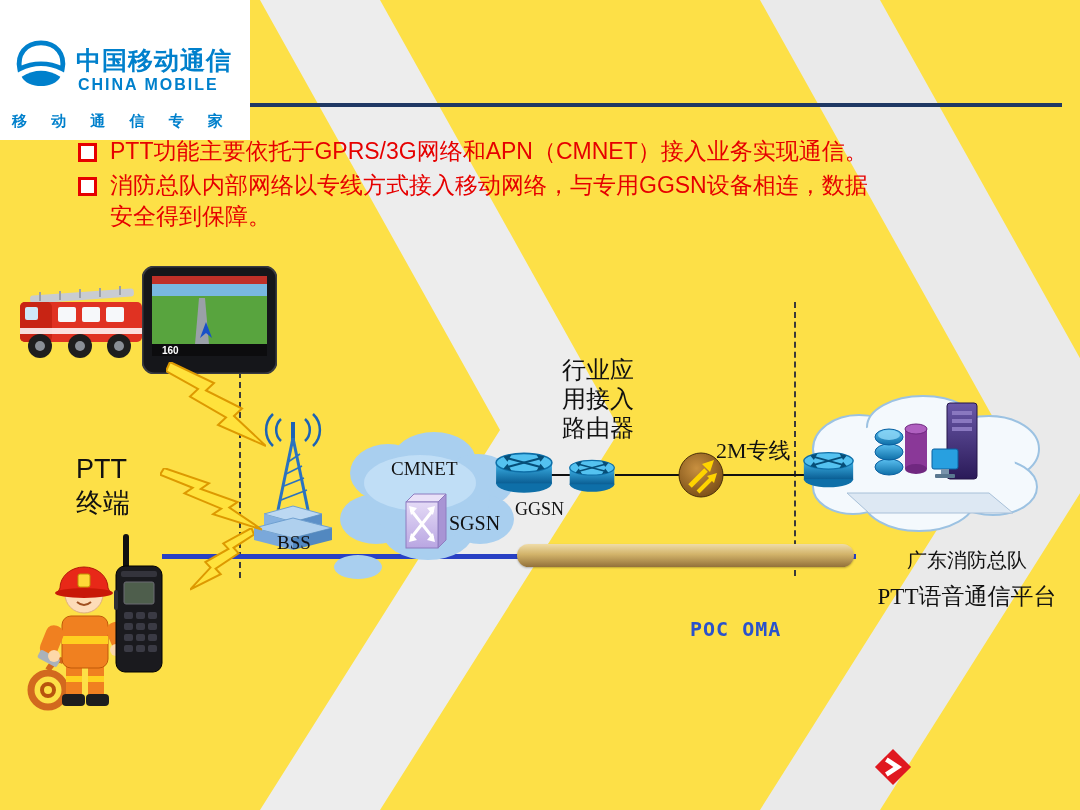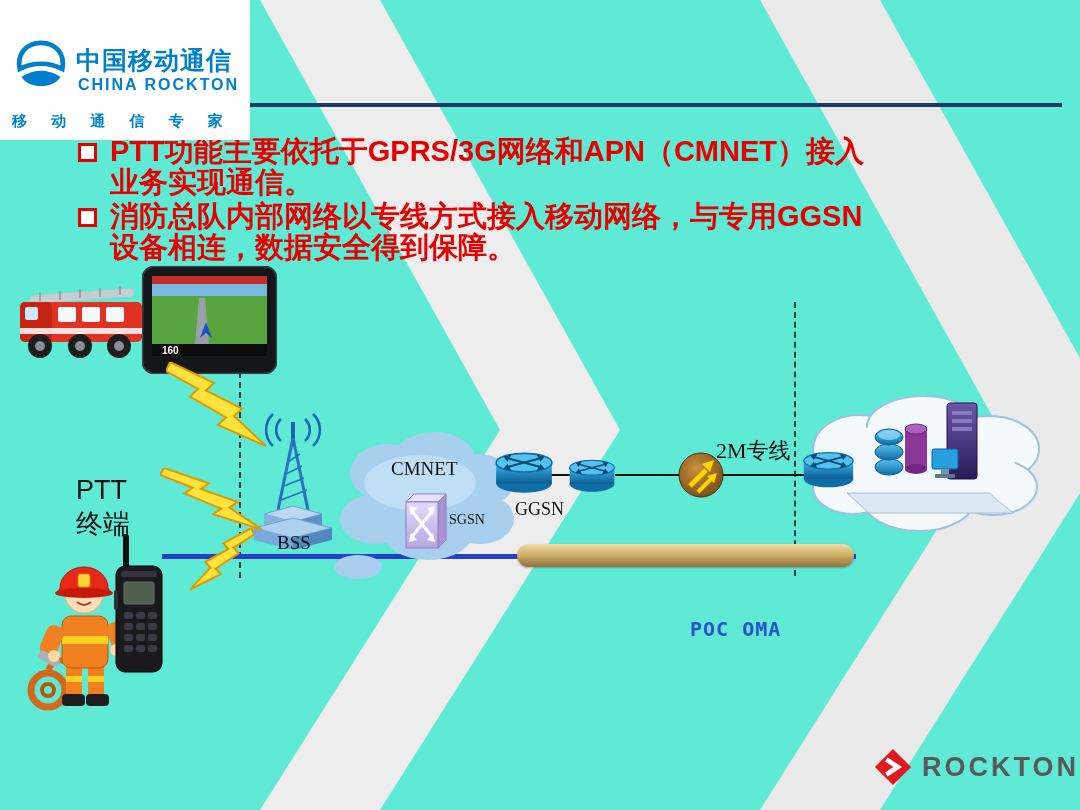--- a/index.html
+++ b/index.html
@@ -1,42 +1,42 @@
 <!DOCTYPE html>
 <html><head>
 <meta charset="utf-8">
 <style>
   html,body{margin:0;padding:0;background:#fff;}
-  .slide{position:relative;width:1080px;height:810px;background:#5eead4;overflow:hidden;
+  .slide{position:relative;width:1080px;height:810px;background:#fde047;overflow:hidden;
          font-family:"Liberation Sans",sans-serif;}
   .abs{position:absolute;}
   .preline{white-space:pre-line;}
   
   .logo-block{left:0;top:0;width:250px;height:140px;background:#fff;z-index:5;}
   .logo-cn{left:76px;top:44px;font-size:25px;font-weight:bold;color:#0080CC;letter-spacing:1px;}
   .logo-en{left:78px;top:76px;font-size:16px;font-weight:bold;color:#0080CC;letter-spacing:2px;}
   .logo-tagline{left:12px;top:112px;width:232px;font-size:15px;font-weight:bold;color:#0080CC;word-spacing:20px;}
   .title-bar{left:245px;top:28px;width:835px;height:69px;background:#000;z-index:4;
              display:flex;align-items:center;justify-content:center;}
   .page-title{color:#fff;font-size:45px;font-weight:800;letter-spacing:2px;
               font-family:"Liberation Sans",sans-serif;}
   .title-underline{left:250px;top:103px;width:812px;height:4px;background:#1F3864;z-index:4;}
   
   .bullets{left:78px;top:136px;width:812px;z-index:4;}
   .bullet{display:flex;gap:13px;margin-bottom:3px;}
   .bullet-marker{width:13px;height:13px;border:3px solid #E60000;background:#fff;margin-top:7px;flex:none;}
-  .bullet-text{font-size:29px;font-weight:bold;color:#E60000;line-height:31px;}
+  .bullet-text{font-size:23px;font-weight:normal;color:#E60000;line-height:31px;}
   
   .lbl{color:#111;z-index:6;}
   .serif{font-family:"Liberation Serif",serif;}
   .mono{font-family:"DejaVu Sans Mono",monospace;}
-  .ptt-label{left:76px;top:436px;font-size:27px;line-height:34px;margin-top:21px;}
+  .ptt-label{left:76px;top:436px;font-size:27px;line-height:34px;}
   .bss-label{left:277px;top:516px;font-size:19px;}
   .cmnet-label{left:391px;top:442px;font-size:19px;}
-  .sgsn-label{left:449px;top:496px;font-size:14px;text-align:center;}
+  .sgsn-label{left:449px;top:496px;font-size:20px;text-align:center;}
   .ggsn-label{left:515px;top:483px;font-size:18px;}
   .industry-label{left:562px;top:339px;font-size:24px;line-height:29px;}
   .line2m-label{left:716px;top:420px;font-size:22px;}
   .poc-label{left:690px;top:561px;font-size:20px;font-weight:bold;color:#2A52CC;letter-spacing:1px;margin-top:40px;}
   .plat-label{left:872px;top:531px;width:190px;text-align:center;}
   .plat-l1{font-size:20px;}
   .plat-l2{font-size:23px;margin-top:7px;}
   
   .dash-v{border-left:2px dashed #3a3a3a;width:0;z-index:2;}
   .hlink{height:2px;background:#111;z-index:3;}
@@ -100,21 +100,21 @@
     <polygon points="260,0 380,0 620,430 380,810 260,810 500,430" fill="#EDEDED"></polygon>
     <polygon points="760,0 880,0 1120,430 880,810 760,810 1000,430" fill="#EAEAEA"></polygon>
   </svg>
 
   <div class="abs logo-block">
     <svg class="abs" style="left:12px;top:36px" width="58" height="60" viewBox="0 0 60 60">
       <path d="M30 6 C14 6 5 18 8 33 C22 26 38 26 52 33 C55 18 46 6 30 6 Z" fill="none" stroke="#0080CC" stroke-width="5"></path>
       <path d="M10 41 C24 33 36 33 50 41 C44 54 16 54 10 41 Z" fill="#0080CC"></path>
     </svg>
     <div class="abs logo-cn">中国移动通信</div>
-    <div class="abs logo-en">CHINA ROCKTON</div>
+    <div class="abs logo-en">CHINA MOBILE</div>
     <div class="abs logo-tagline">移 动 通 信 专 家</div>
   </div>
 
   <div class="abs title-underline"></div>
 
   <div class="abs bullets">
     <div class="bullet">
       <span class="bullet-marker"></span>
       <span class="bullet-text">PTT功能主要依托于GPRS/3G网络和APN（CMNET）接入业务实现通信。</span>
     </div>
@@ -243,20 +243,23 @@
       </svg>
     <div class="abs lbl serif ggsn-label">GGSN</div>
 
     <div class="abs hlink" style="left:550px;top:458px;width:22px"></div>
     <div class="abs hlink" style="left:615px;top:458px;width:64px"></div>
     <div class="abs hlink" style="left:723px;top:458px;width:90px"></div>
 
     <svg class="abs" style="left:567px;top:441px;z-index:6" width="50" height="38" viewBox="0 0 60 46">
         <use href="#sym-router"></use>
       </svg>
+    <div class="abs lbl preline industry-label">行业应
+用接入
+路由器</div>
 
     <svg class="abs" style="left:678px;top:436px;z-index:6" width="46" height="46" viewBox="0 0 46 46">
       <circle cx="23" cy="23" r="22" fill="url(#grad-gold)" stroke="#4A2E08"></circle>
       <line x1="12" y1="34" x2="28" y2="18" stroke="#FFD400" stroke-width="5"></line>
       <polygon points="36,8 24,12 32,20" fill="#FFD400"></polygon>
       <line x1="20" y1="40" x2="33" y2="27" stroke="#FFD400" stroke-width="4"></line>
       <polygon points="39,21 29,24 36,31" fill="#FFD400"></polygon>
     </svg>
     <div class="abs lbl serif line2m-label">2M专线</div>
 
@@ -288,20 +291,24 @@
         <ellipse cx="11" cy="46" rx="11" ry="5" fill="#702880"></ellipse>
         <ellipse cx="11" cy="6" rx="11" ry="5" fill="#B060C0" stroke="#702880"></ellipse>
       </g>
       <g transform="translate(135,62)">
         <rect x="0" y="0" width="26" height="20" rx="2" fill="#28A0E0" stroke="#0A60A0"></rect>
         <rect x="9" y="20" width="8" height="5" fill="#7A94AC"></rect>
         <rect x="3" y="25" width="20" height="4" rx="1" fill="#5A7890"></rect>
       </g>
       <use href="#sym-router" x="4" y="62" width="55" height="42"></use>
     </svg>
+    <div class="abs lbl plat-label">
+      <div class="serif plat-l1">广东消防总队</div>
+      <div class="serif plat-l2">PTT语音通信平台</div>
+    </div>
 
     <div class="abs gold-pipe"></div>
     <div class="abs lbl mono poc-label">POC OMA</div>
 
     <svg class="abs" style="left:18px;top:522px;z-index:6" width="126" height="182" viewBox="0 0 126 182">
       <circle cx="30" cy="152" r="17" stroke="#D2691E" stroke-width="7" fill="none"></circle>
       <circle cx="30" cy="152" r="6" stroke="#B8540E" stroke-width="4" fill="none"></circle>
       <path d="M30,132 C36,122 42,120 46,124" stroke="#D2691E" stroke-width="6" fill="none"></path>
       <rect x="48" y="126" width="16" height="32" fill="#F08020"></rect>
       <rect x="70" y="126" width="16" height="32" fill="#F08020"></rect>
@@ -347,16 +354,15 @@
       <rect x="0" y="56" width="4" height="20" rx="2" fill="#2E2E36"></rect>
     </svg>
 
   </div>
 
   <div class="abs rockton">
     <svg width="38" height="38" viewBox="0 0 40 40">
       <polygon points="20,1 39,20 20,39 1,20" fill="#E01820"></polygon>
       <polyline points="13,12 25,20 13,28" stroke="#FFFFFF" stroke-width="5" fill="none"></polyline>
     </svg>
-    <span class="rockton-text">ROCKTON</span>
   </div>
 
 </div>
 
 </body></html>

